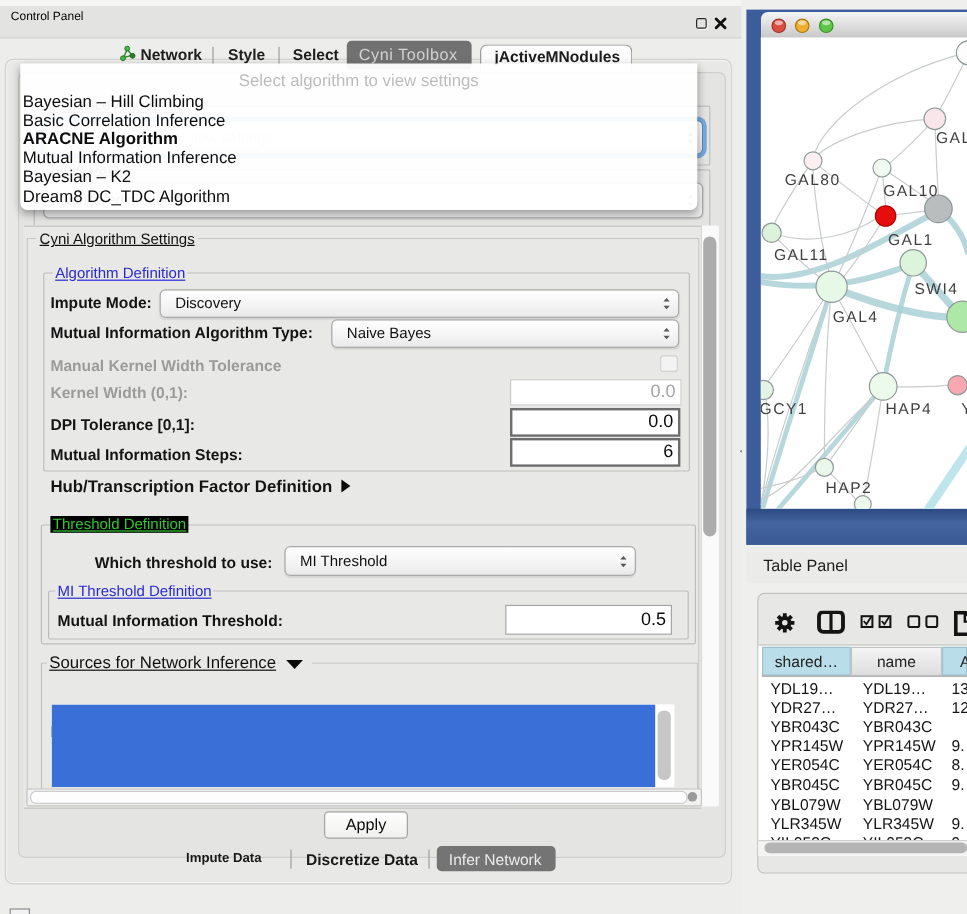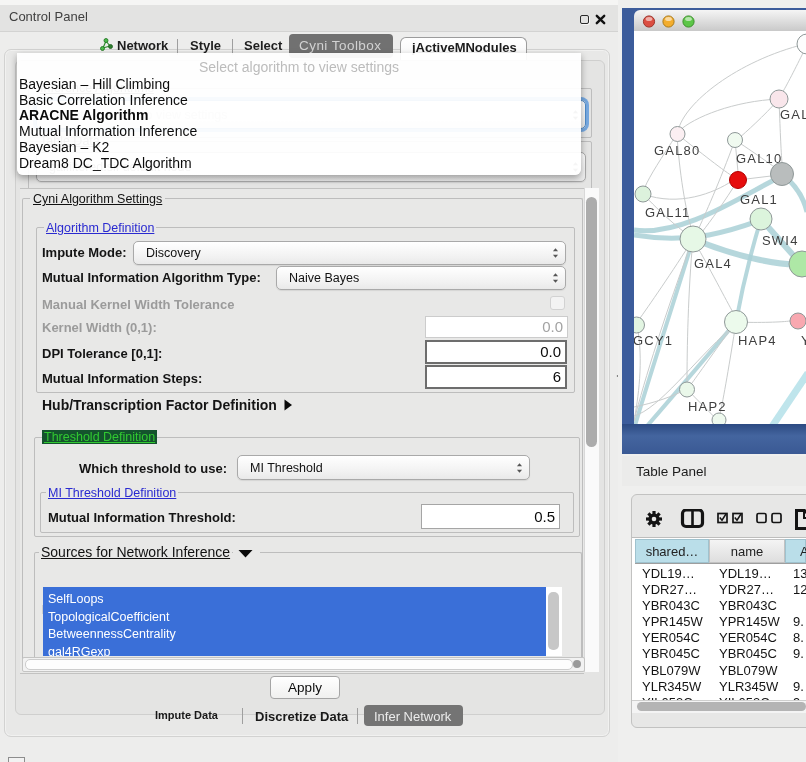--- a/index.html
+++ b/index.html
@@ -16,21 +16,21 @@
   .field{position:absolute;background:#fff;font-size:15px;color:#0a0a0a;text-align:right;line-height:normal;}
   .gbox{position:absolute;border:1px solid #bdbdbd;border-radius:2px;}
   .gtitle{position:absolute;font-size:12.5px;background:transparent;white-space:nowrap;text-decoration:underline;}
 </style>
 </head>
 <body>
 
 <div class="abs" style="left:0;top:0;width:618px;height:762px;background:#ededec;"></div>
 <div class="abs" style="left:0;top:0;width:618px;height:5px;background:#f5f5f4;"></div>
 <div class="abs" style="left:0;top:5px;width:618px;height:26px;background:#e3e3e2;border-bottom:1px solid #d3d3d2;"></div>
-<div class="abs" style="left:9px;top:9px;font-size:13px;color:#404040;">Control Panel</div>
+<div class="abs" style="left:9px;top:9px;font-size:10px;color:#000000;">Control Panel</div>
 
 <div class="abs" style="left:580px;top:15px;width:7px;height:7px;border:1.8px solid #2a2a2a;border-radius:2px;box-shadow:1px 1px 0 rgba(255,255,255,0.7);"></div>
 <svg class="abs" style="left:595px;top:14px;" width="11" height="11" viewBox="0 0 11 11">
   <path d="M1.8 1.8 L9.2 9.2 M9.2 1.8 L1.8 9.2" stroke="#111" stroke-width="2.4" stroke-linecap="round"></path>
 </svg>
 
 <div class="abs" style="left:4px;top:49px;width:604px;height:686px;background:#e8e8e7;border:1px solid #d2d2d1;border-radius:7px;box-shadow:inset 0 0 0 1px rgba(255,255,255,0.4);"></div>
 
 <div class="abs" style="left:15px;top:60px;width:588px;height:653px;background:#e4e4e3;border:1px solid #cfcfce;border-radius:6px;"></div>
 
@@ -112,21 +112,21 @@
 <div class="field" style="left:425px;top:340px;width:134px;height:20px;border:2px solid #6d6d6d;padding:0 4px 0 0;line-height:20px;">0.0</div>
 <div class="lbl" style="left:42px;top:371px;">Mutual Information Steps:</div>
 <div class="field" style="left:425px;top:365px;width:134px;height:20px;border:2px solid #6d6d6d;padding:0 4px 0 0;line-height:20px;">6</div>
 
 <div class="lbl" style="left:42px;top:397px;font-size:14px;">Hub/Transcription Factor Definition</div>
 <svg class="abs" style="left:283px;top:399px;" width="10" height="12" viewBox="0 0 10 12">
     <path d="M1.5 0.5 L9 6 L1.5 11.5 Z" fill="#0a0a0a"></path>
   </svg>
 
 <div class="gbox" style="left:34px;top:437px;width:544px;height:98px;"></div>
-<div class="gtitle" style="left:42px;top:430px;color:#31c931;background:#14532d;padding:0 2px;">Threshold Definition</div>
+<div class="gtitle" style="left:42px;top:430px;color:#31c931;background:#000000;padding:0 2px;">Threshold Definition</div>
 <div class="lbl" style="left:79px;top:461px;">Which threshold to use:</div>
 <div class="combo" style="left:237px;top:455px;width:291px;height:23px;">
   <div class="ct">MI Threshold</div>
   <svg class="spin" width="8" height="14" viewBox="0 0 8 14">
       <path d="M1 5 L4 1.5 L7 5 Z M1 9 L4 12.5 L7 9 Z" fill="#555"></path>
     </svg>
 </div>
 <div class="gbox" style="left:40px;top:492px;width:532px;height:39px;"></div>
 <div class="gtitle" style="left:46px;top:486px;color:#2a2ad0;background:#e8e8e7;padding:0 2px;">MI Threshold Definition</div>
 <div class="lbl" style="left:48px;top:510px;">Mutual Information Threshold:</div>
@@ -135,21 +135,20 @@
 <div class="gbox" style="left:34px;top:552px;width:546px;height:116px;border-bottom:none;"></div>
 <div class="gtitle" style="left:39px;top:544px;color:#111;background:#e8e8e7;padding:0 2px;font-size:14px;">Sources for Network Inference</div>
 <div class="abs" style="left:233px;top:546px;width:27px;height:13px;background:#e8e8e7;"></div>
 <svg class="abs" style="left:238px;top:549px;" width="15" height="9" viewBox="0 0 15 9">
     <path d="M0.5 1 L14.5 1 L7.5 8.5 Z" fill="#0a0a0a"></path>
   </svg>
 <div class="lbl" style="left:42px;top:570px;font-size:13px;margin-top:32px;">Data Attributes</div>
 
 <div class="abs" style="left:43px;top:587px;width:519px;height:69px;background:#fff;overflow:hidden;">
   <div class="abs" style="left:0;top:0;width:503px;height:69px;background:#3a6fd8;"></div>
-  <div class="abs" style="left:5px;top:4px;font-size:12.5px;color:#fff;line-height:17.6px;">SelfLoops<br>TopologicalCoefficient<br>BetweennessCentrality<br>gal4RGexp</div>
   <div class="abs" style="left:505px;top:5px;width:11px;height:58px;background:#c7c7c7;border-radius:5px;"></div>
 </div>
 
 <div class="abs" style="left:22px;top:657px;width:561px;height:13px;background:#f2f2f2;border:1px solid #c4c4c3;border-radius:2px;"></div>
 <div class="abs" style="left:25px;top:659px;width:546px;height:9px;background:#fdfdfd;border:1px solid #cdcdcd;border-radius:5px;"></div>
 <div class="abs" style="left:573px;top:659.5px;width:8px;height:8px;background:#9a9a9a;border-radius:4px;"></div>
 
 <div class="abs" style="left:270px;top:676px;width:68px;height:21px;background:linear-gradient(#ffffff,#f0f0ef);border:1px solid #a5a5a5;border-radius:4px;text-align:center;font-size:13.5px;color:#0c0c0c;line-height:21px;">Apply</div>
 
 <div class="abs" style="left:364px;top:705px;width:99px;height:21px;background:#747474;border-radius:4px;"></div>

